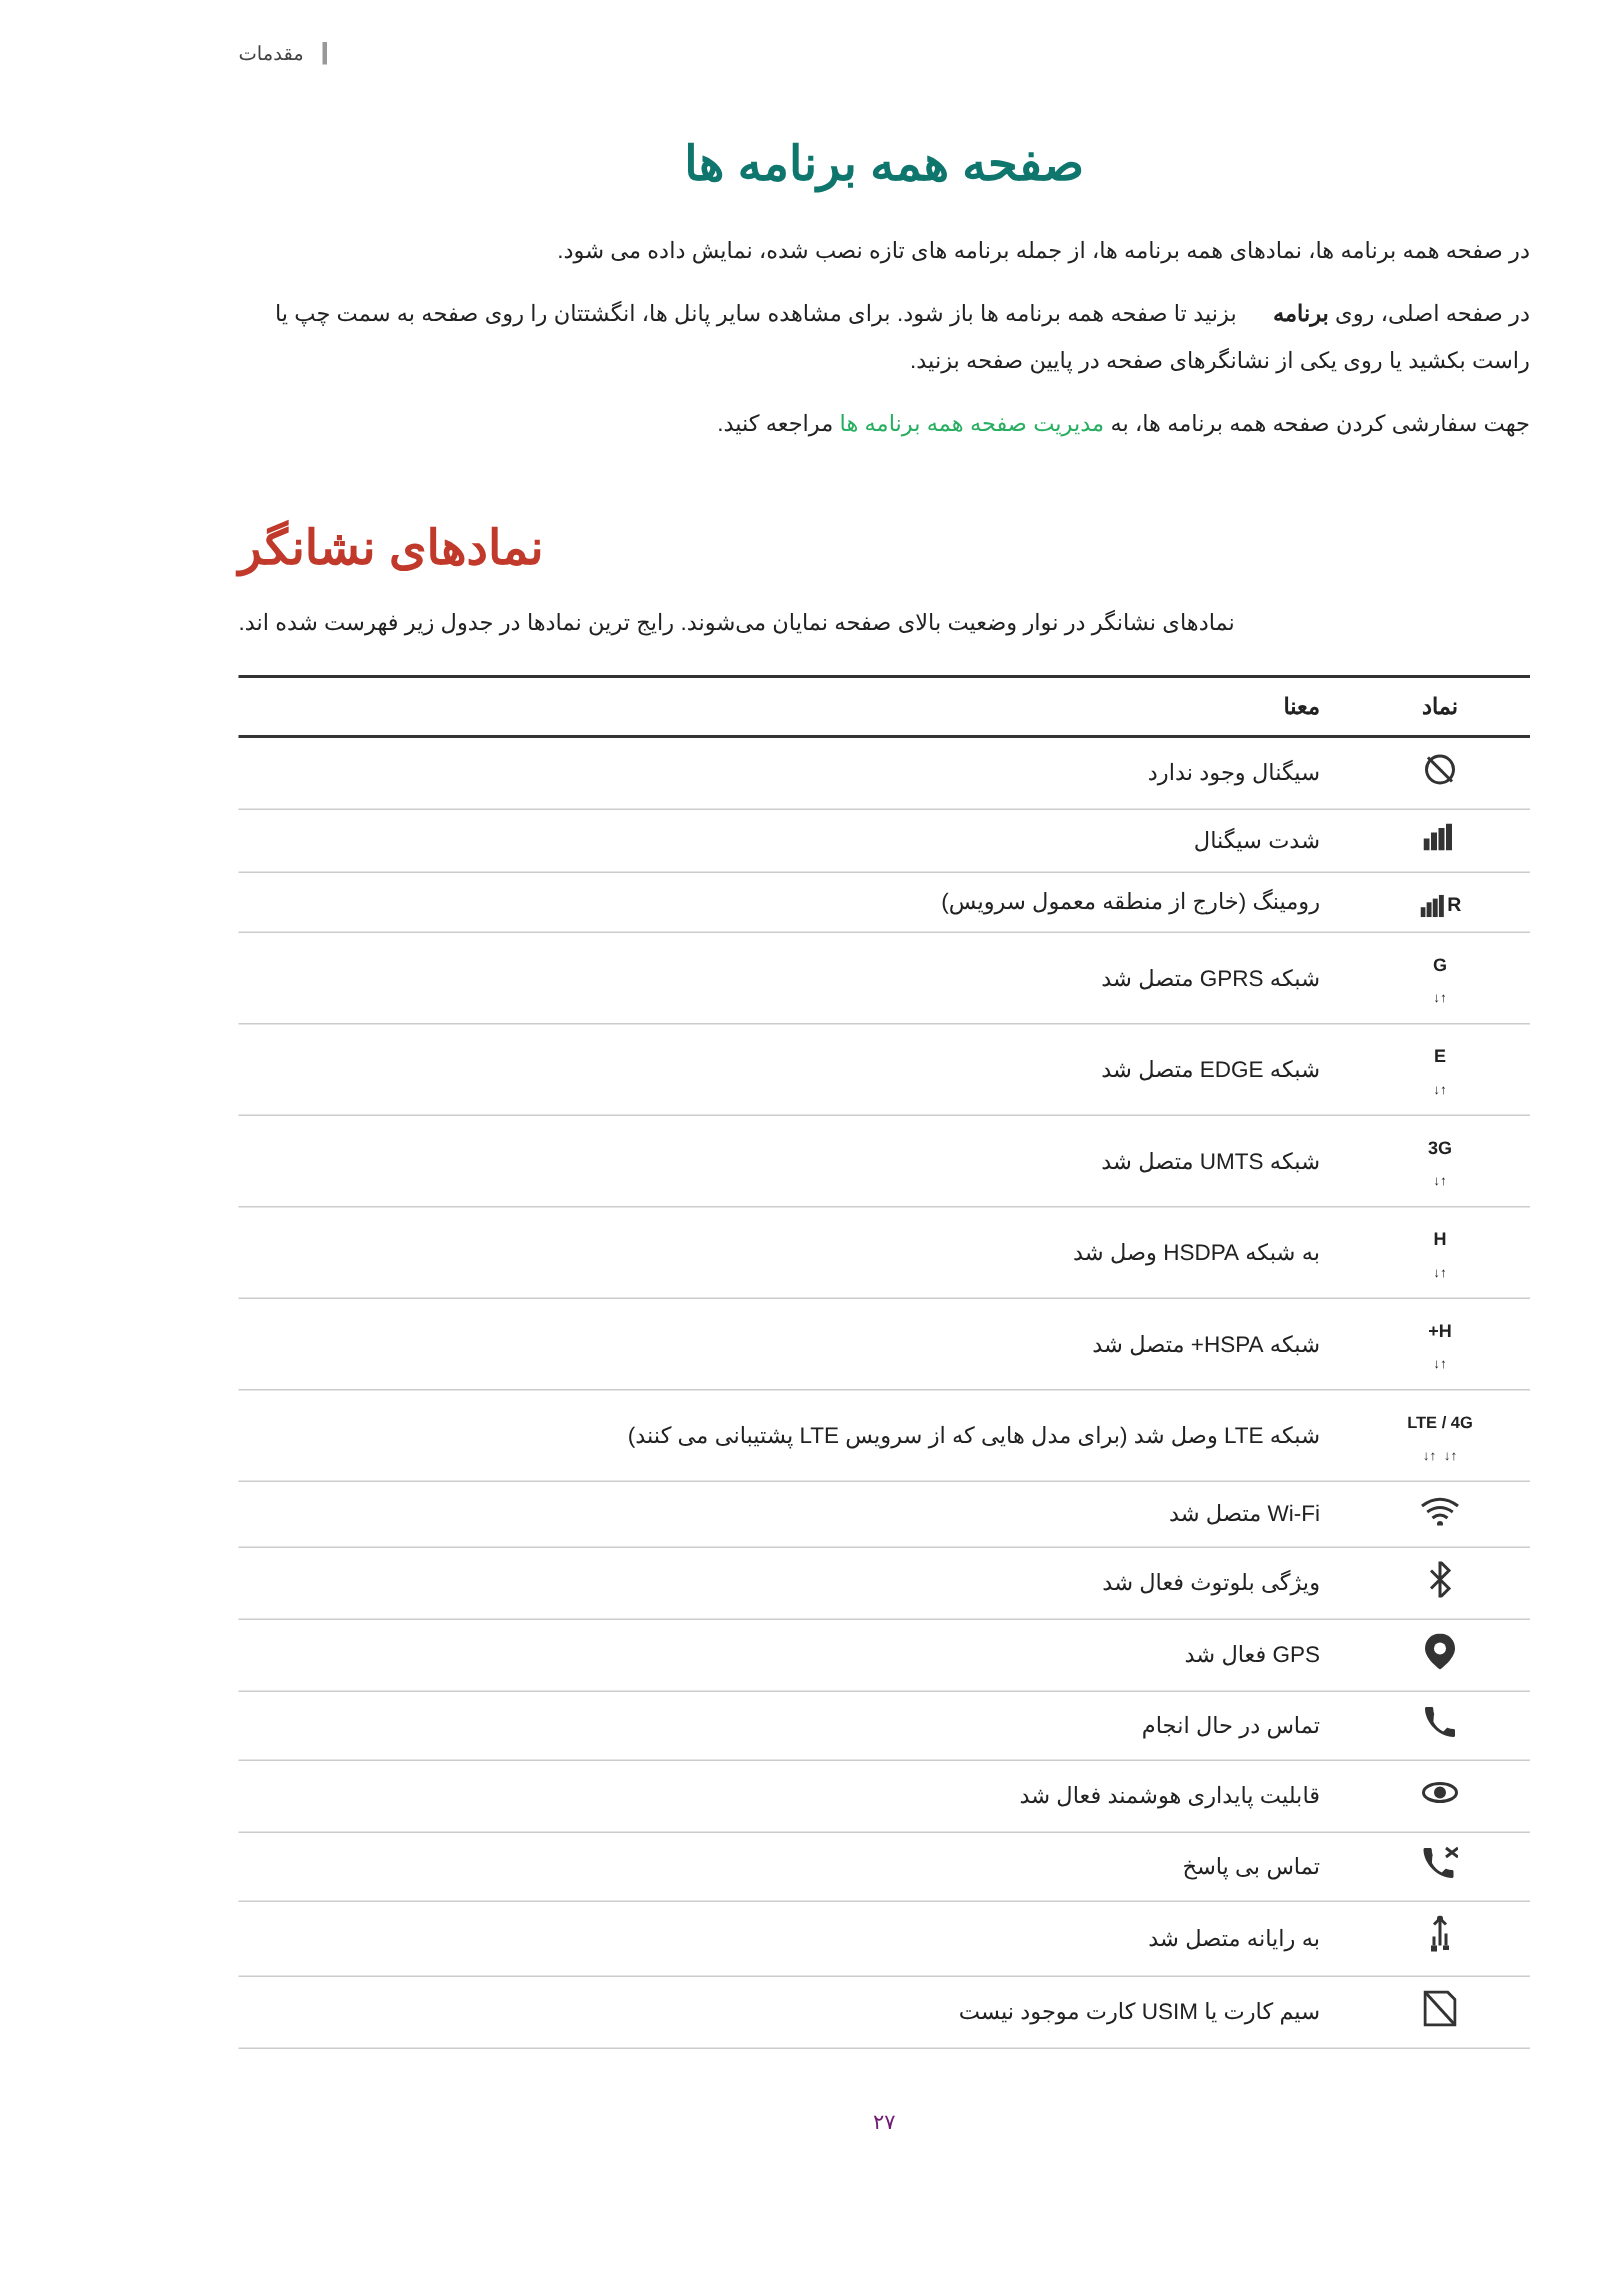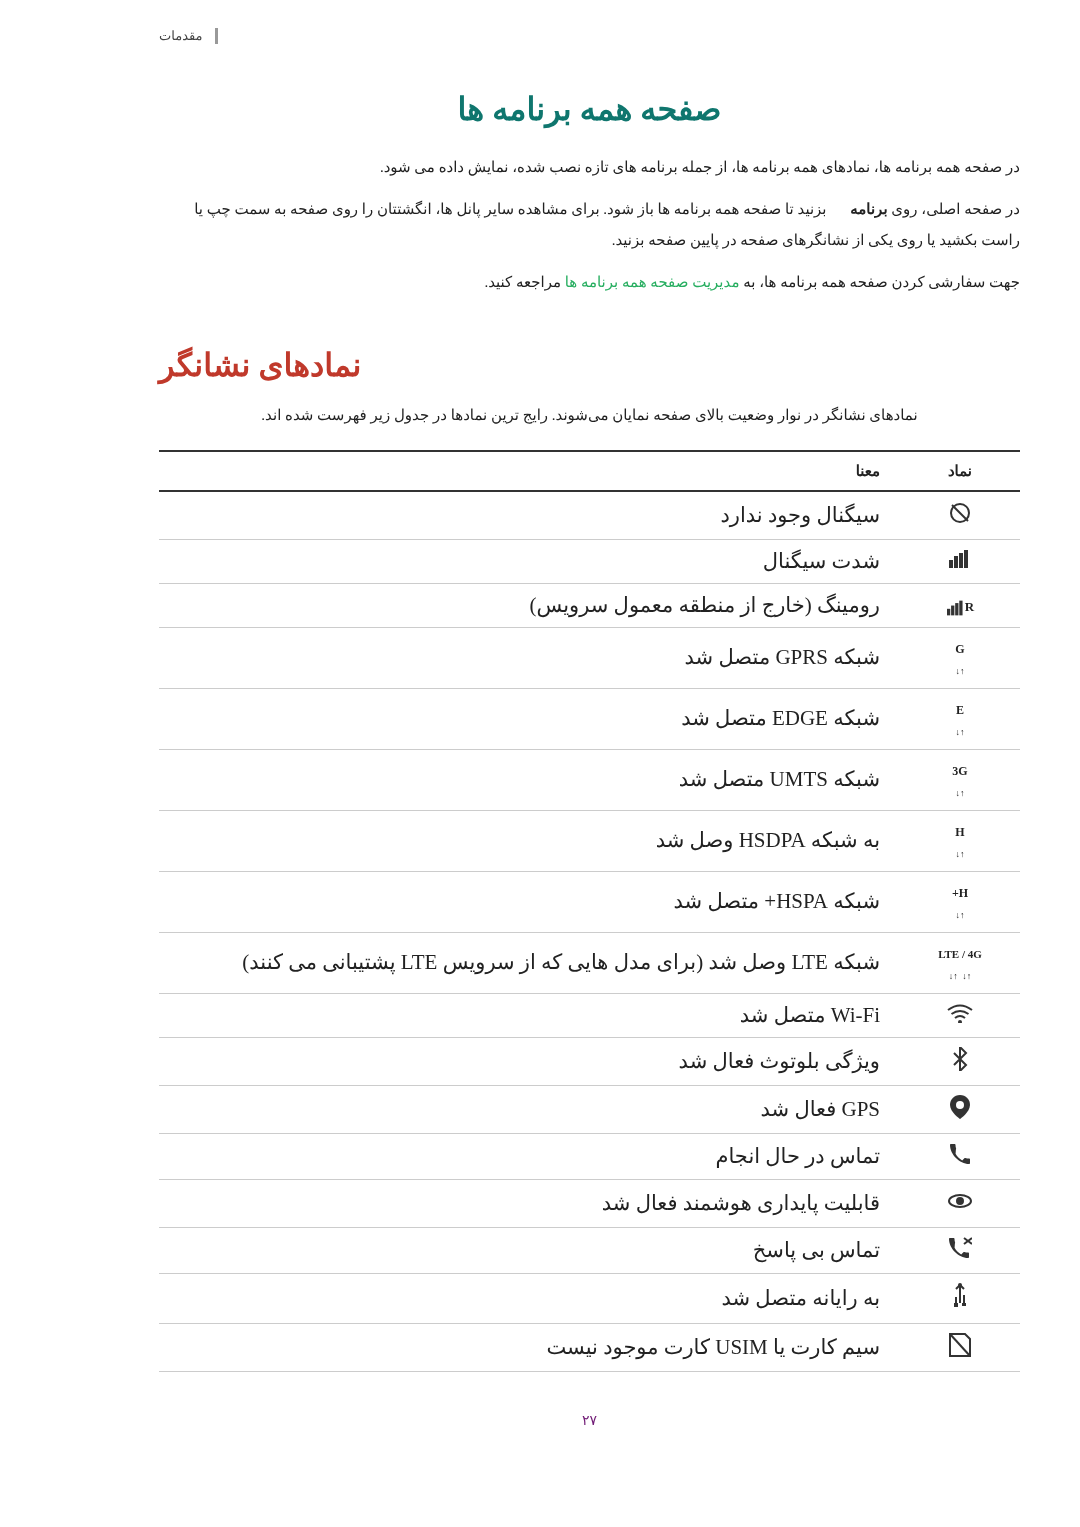--- a/index.html
+++ b/index.html
@@ -16,21 +16,20 @@
       width: 1080px;
       min-height: 1527px;
       position: relative;
     }
 
     .page-container {
       width: 981px;
       min-height: 1527px;
       padding: 30px 60px 32px 60px;
       position: relative;
-      font-family: Liberation Serif, serif;
     }
 
     .top-breadcrumb {
       position: absolute;
       top: 28px;
       left: 60px;
       font-size: 13px;
       color: #444;
       border-right: 3px solid #999;
       padding-right: 12px;
@@ -68,21 +67,21 @@
       font-weight: bold;
       color: #c0392b;
       text-align: left;
       margin-top: 48px;
       margin-bottom: 16px;
     }
 
     .section-intro {
       font-size: 15px;
       line-height: 2.1;
-      text-align: center;
+      text-align: left;
       margin-bottom: 18px;
     }
 
     .icons-table {
       width: 100%;
       border-collapse: collapse;
       margin-top: 10px;
       font-size: 15px;
     }
 
@@ -117,21 +116,21 @@
 
     .icons-table tbody td.cell-icon {
       text-align: center;
       font-size: 18px;
       width: 120px;
       font-weight: bold;
     }
 
     .icons-table tbody td.cell-meaning {
       text-align: right;
-      font-size: 21px;
+      font-size: 15px;
     }
 
     .page-number {
       text-align: center;
       font-size: 14px;
       color: #701a75;
       margin-top: 40px;
     }
 
   </style>

